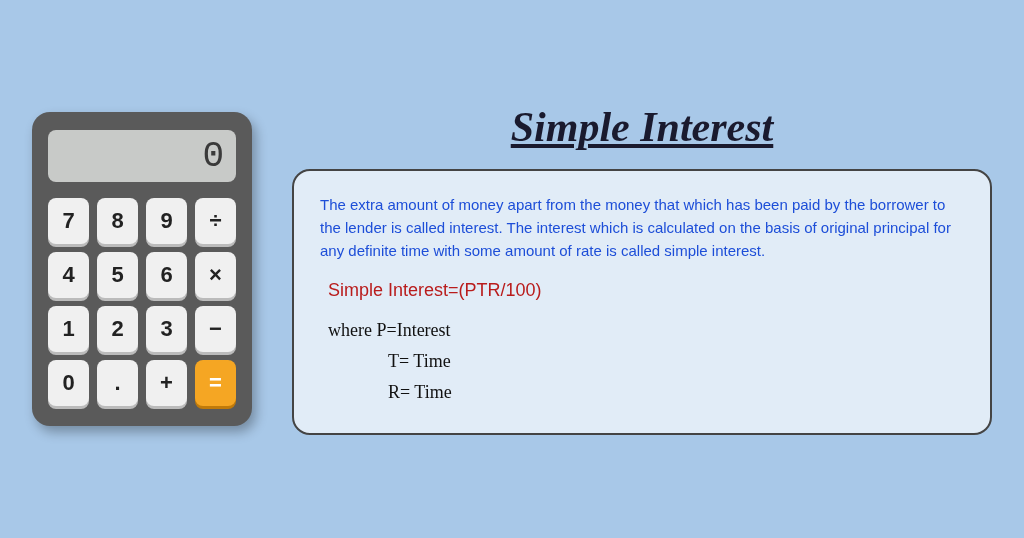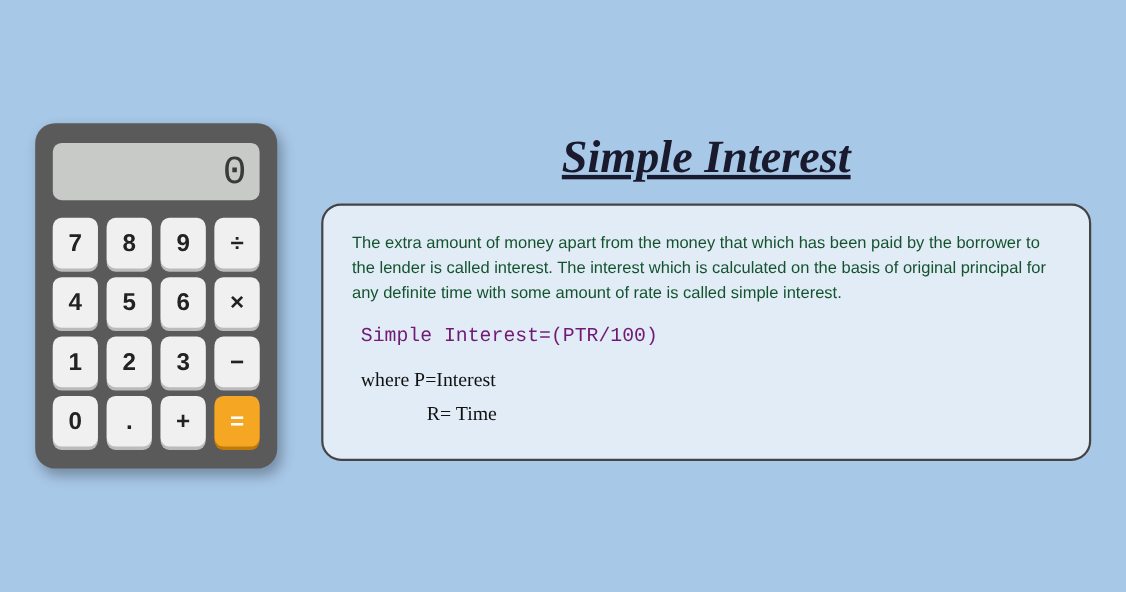--- a/index.html
+++ b/index.html
@@ -108,30 +108,30 @@
       background-color: rgba(255,255,255,0.65);
       border: 2.5px solid #444;
       border-radius: 18px;
       padding: 22px 26px 26px 26px;
       width: 100%;
     }
 
     .description {
       font-size: 15px;
       line-height: 1.55;
-      color: #14532d;
+      color: #1d4ed8;
       margin-bottom: 18px;
     }
 
     .formula {
       font-size: 18px;
-      color: #701a75;
+      color: #b91c1c;
       margin-bottom: 14px;
       padding-left: 8px;
-      font-family: Liberation Mono, monospace;
+      font-family: Liberation Sans, sans-serif;
     }
 
     .variables {
       font-size: 18px;
       color: #111;
       padding-left: 8px;
       line-height: 1.7;
       font-family: Georgia, serif;
     }
 
@@ -183,19 +183,20 @@
     <div class="info-box">
       <p class="description">The extra amount of money apart from the money that which has been paid by the borrower to the lender is called interest. The interest which is calculated on the  basis of original principal for any definite time  with some amount of rate is called simple interest.</p>
 
       <p class="formula">Simple Interest=(PTR/100)</p>
 
       <div class="variables">
         <div class="where-line">
           <span>where P=Interest</span>
         </div>
         <div class="indent-lines">
+          <div>T= Time</div>
           <div>R= Time</div>
         </div>
       </div>
     </div>
   </div>
 
 </div>
 
 </body></html>

